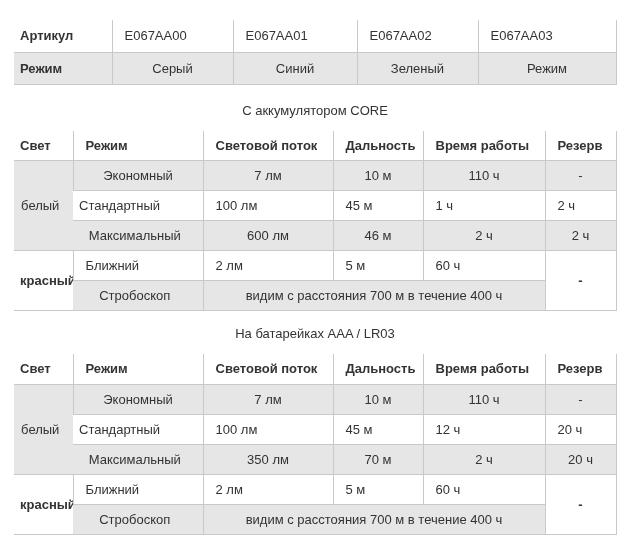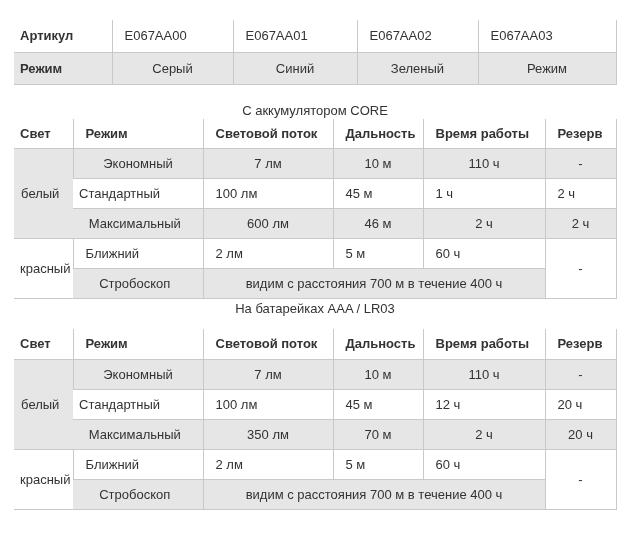--- a/index.html
+++ b/index.html
@@ -33,29 +33,29 @@
     white-space:nowrap;
     vertical-align:middle;
   }
   tr>*:first-child{border-left:none;padding-left:6px;}
   tr>*:last-child{border-right:1px solid var(--border);}
   th{font-weight:bold;}
   .article-table tr{height:32px;}
   .spec-table tr{height:30px;}
   .row-gray>td{background:var(--row-gray);text-align:center;}
   .cell-gray{background:var(--row-gray) !important;}
-  .cell-white{background:var(--page-bg) !important;}
+  .cell-white{background:var(--page-bg) !important;font-weight:bold;}
   .center{text-align:center;}
   .section-title{
     width:602px;
     text-align:center;
     line-height:15px;
   }
-  .title-core{margin-top:18px;margin-bottom:1px;}
-  .title-batt{margin-top:2px;margin-bottom:13px;}
+  .title-core{margin-top:18px;margin-bottom:13px;}
+  .title-batt{margin-top:15px;margin-bottom:13px;}
 </style>
 </head>
 <body>
 
 <div class="page">
 
   <table class="article-table">
     <colgroup>
       <col style="width:98px">
         <col style="width:121px">

